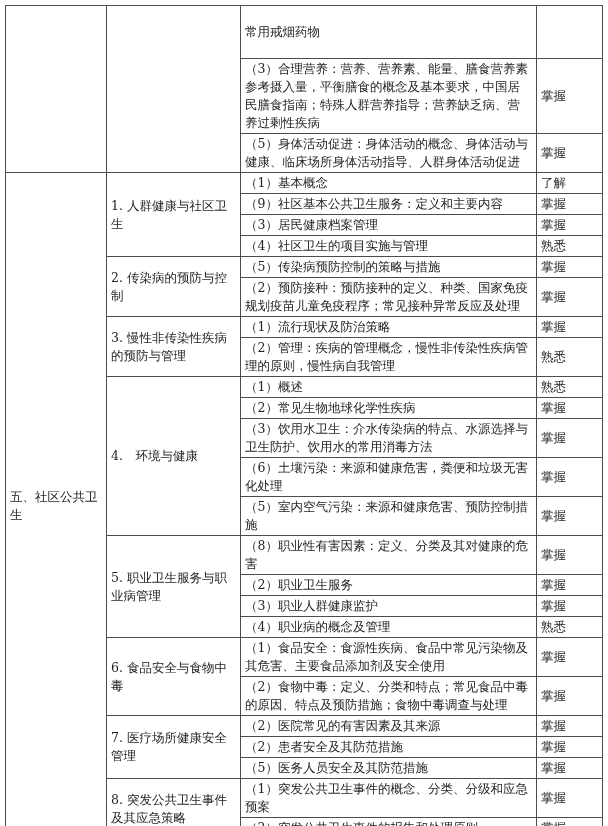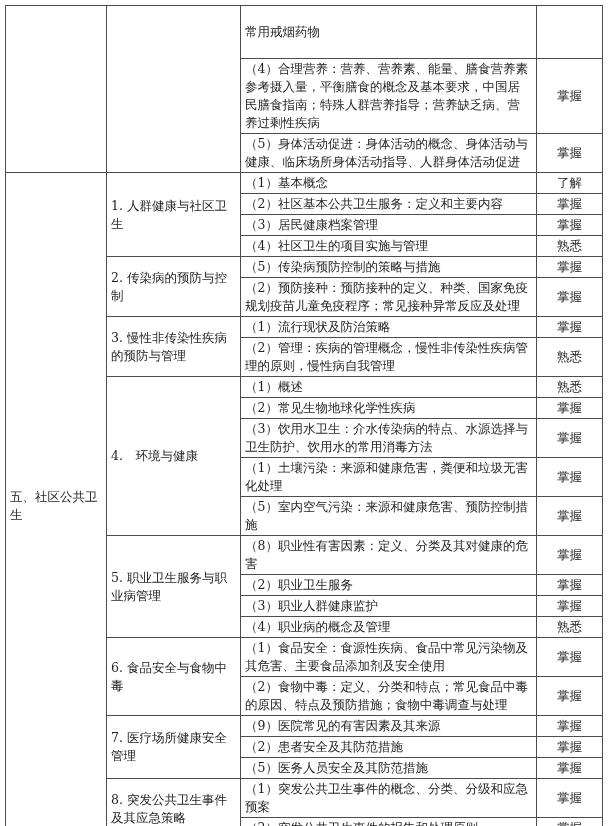--- a/index.html
+++ b/index.html
@@ -33,21 +33,21 @@
     border: 1px solid #4c4c4c;
     padding: 1px 4px;
     line-height: 18px;
     vertical-align: middle;
     word-break: break-all;
     overflow-wrap: anywhere;
   }
   td.c1 { padding-left: 6px; }
   td.c2 { padding-left: 4px; margin-top: 20px; }
   td.c3 { padding-left: 6px; }
-  td.c4 { text-align: center; padding: 1px 2px; }
+  td.c4 { text-align: left; padding: 1px 2px; }
   td.tall-top { vertical-align: top; height: 50px; }
 </style>
 </head>
 <body>
 
 <div class="page">
   <table class="syllabus">
     <colgroup>
       <col style="width:101px">
       <col style="width:134px">
@@ -55,35 +55,35 @@
       <col style="width:66px">
     </colgroup>
     <tbody>
         <tr>
           <td class="c1" rowspan="3"></td>
           <td class="c2" rowspan="3"></td>
           <td class="c3 tall-top">常用戒烟药物</td>
           <td class="c4"></td>
         </tr>
         <tr>
-          <td class="c3">（4）合理营养：营养、营养素、能量、膳食营养素参考摄入量，平衡膳食的概念及基本要求，中国居民膳食指南；特殊人群营养指导；营养缺乏病、营养过剩性疾病</td>
+          <td class="c3">（3）合理营养：营养、营养素、能量、膳食营养素参考摄入量，平衡膳食的概念及基本要求，中国居民膳食指南；特殊人群营养指导；营养缺乏病、营养过剩性疾病</td>
           <td class="c4">掌握</td>
         </tr>
         <tr>
           <td class="c3">（5）身体活动促进：身体活动的概念、身体活动与健康、临床场所身体活动指导、人群身体活动促进</td>
           <td class="c4">掌握</td>
         </tr>
         <tr>
           <td class="c1" rowspan="24">五、社区公共卫生</td>
           <td class="c2" rowspan="4">1. 人群健康与社区卫生</td>
           <td class="c3">（1）基本概念</td>
           <td class="c4">了解</td>
         </tr>
         <tr>
-          <td class="c3">（2）社区基本公共卫生服务：定义和主要内容</td>
+          <td class="c3">（9）社区基本公共卫生服务：定义和主要内容</td>
           <td class="c4">掌握</td>
         </tr>
         <tr>
           <td class="c3">（3）居民健康档案管理</td>
           <td class="c4">掌握</td>
         </tr>
         <tr>
           <td class="c3">（4）社区卫生的项目实施与管理</td>
           <td class="c4">熟悉</td>
         </tr>
@@ -112,21 +112,21 @@
         </tr>
         <tr>
           <td class="c3">（2）常见生物地球化学性疾病</td>
           <td class="c4">掌握</td>
         </tr>
         <tr>
           <td class="c3">（3）饮用水卫生：介水传染病的特点、水源选择与卫生防护、饮用水的常用消毒方法</td>
           <td class="c4">掌握</td>
         </tr>
         <tr>
-          <td class="c3">（1）土壤污染：来源和健康危害，粪便和垃圾无害化处理</td>
+          <td class="c3">（6）土壤污染：来源和健康危害，粪便和垃圾无害化处理</td>
           <td class="c4">掌握</td>
         </tr>
         <tr>
           <td class="c3">（5）室内空气污染：来源和健康危害、预防控制措施</td>
           <td class="c4">掌握</td>
         </tr>
         <tr>
           <td class="c2" rowspan="4">5. 职业卫生服务与职业病管理</td>
           <td class="c3">（8）职业性有害因素：定义、分类及其对健康的危害</td>
           <td class="c4">掌握</td>
@@ -147,21 +147,21 @@
           <td class="c2" rowspan="2">6. 食品安全与食物中毒</td>
           <td class="c3">（1）食品安全：食源性疾病、食品中常见污染物及其危害、主要食品添加剂及安全使用</td>
           <td class="c4">掌握</td>
         </tr>
         <tr>
           <td class="c3">（2）食物中毒：定义、分类和特点；常见食品中毒的原因、特点及预防措施；食物中毒调查与处理</td>
           <td class="c4">掌握</td>
         </tr>
         <tr>
           <td class="c2" rowspan="3">7. 医疗场所健康安全管理</td>
-          <td class="c3">（9）医院常见的有害因素及其来源</td>
+          <td class="c3">（2）医院常见的有害因素及其来源</td>
           <td class="c4">掌握</td>
         </tr>
         <tr>
           <td class="c3">（2）患者安全及其防范措施</td>
           <td class="c4">掌握</td>
         </tr>
         <tr>
           <td class="c3">（5）医务人员安全及其防范措施</td>
           <td class="c4">掌握</td>
         </tr>

